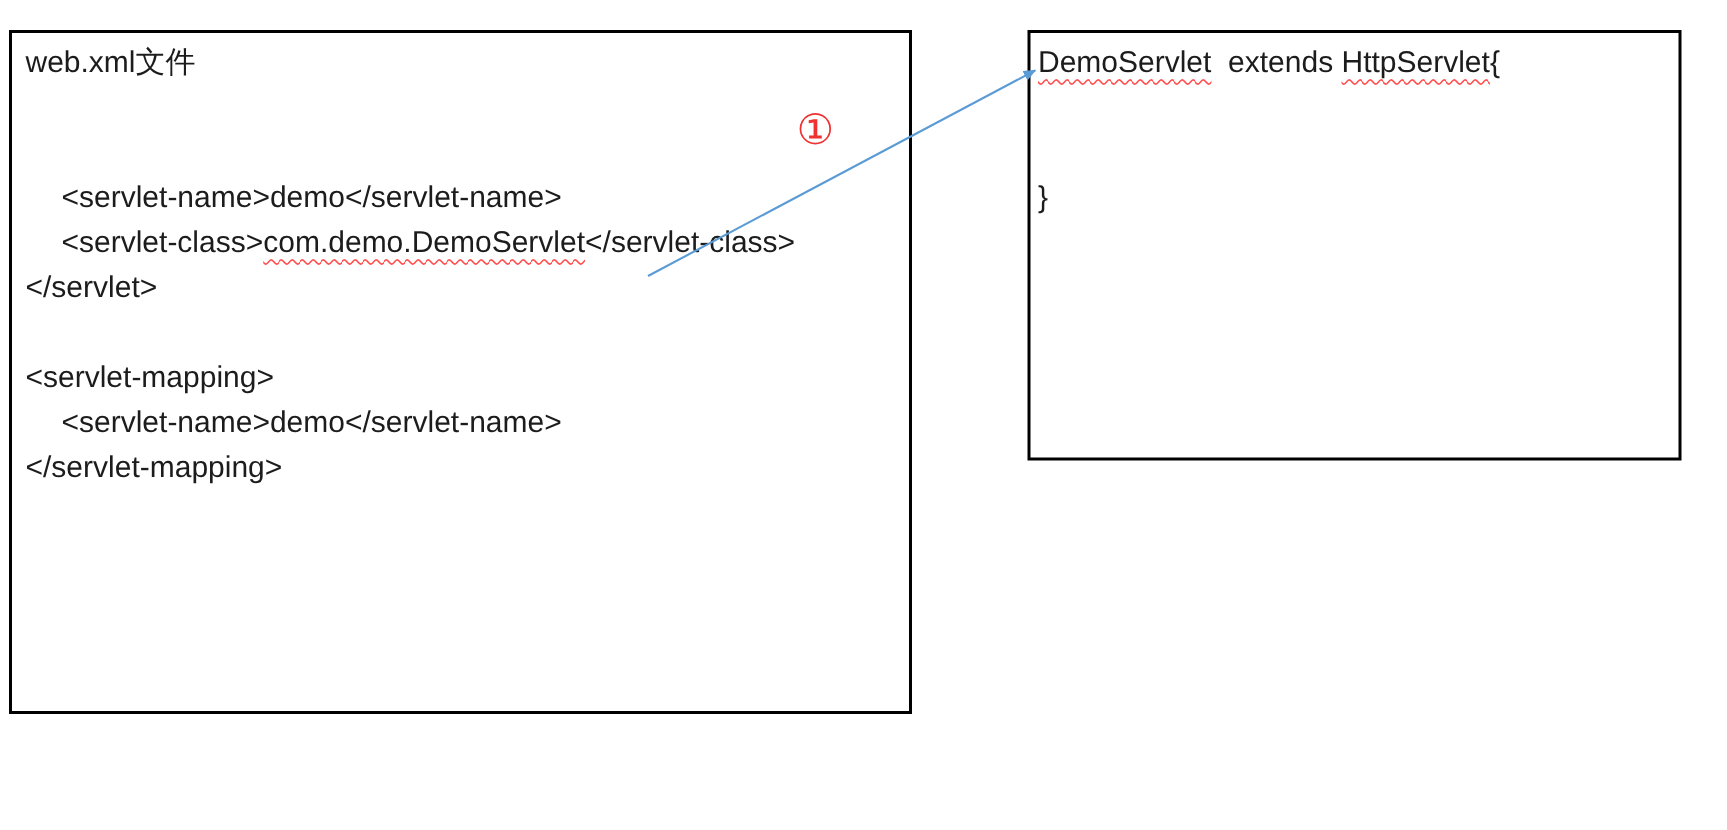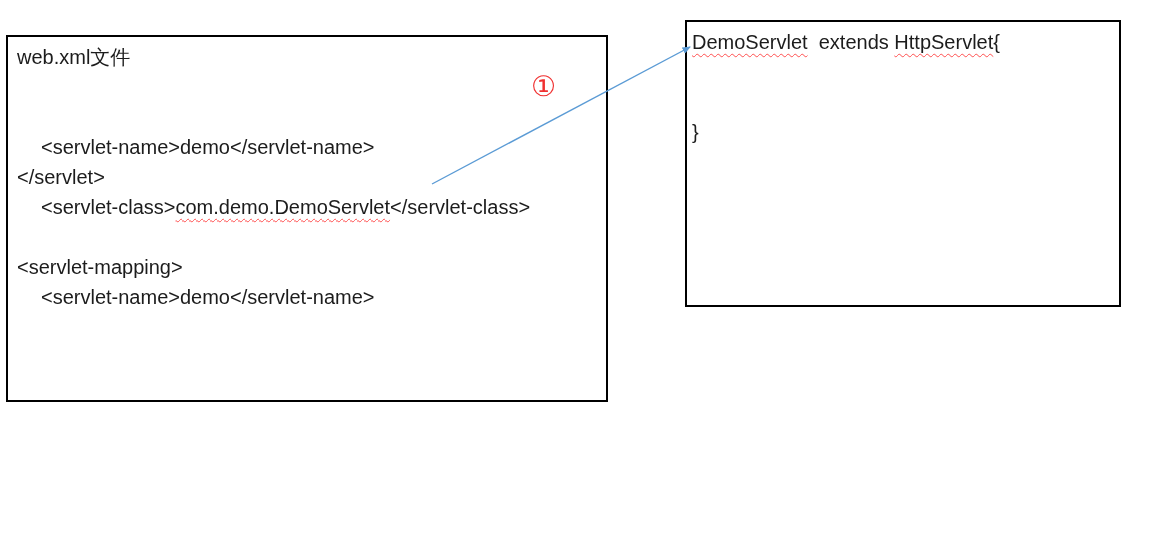--- a/index.html
+++ b/index.html
@@ -19,23 +19,23 @@
     position: absolute;
     border: 2px solid var(--border, #000000);
     background: #ffffff;
     box-sizing: border-box;
     color: var(--text, #1c1c1c);
     font-size: 20px;
     line-height: 30px;
   }
   #left-box {
     left: 6px;
-    top: 35px;
+    top: 20px;
     width: 602px;
-    height: 367px;
+    height: 456px;
     padding: 5px 6px 0 9px;
   }
   #right-box {
     left: 685px;
     top: 20px;
     width: 436px;
     height: 287px;
     padding: 5px 6px 15px 5px;
   }
   .code-line {
@@ -71,25 +71,26 @@
 </head>
 <body>
 
 <div id="canvas">
 
   <div id="left-box" class="box">
       <div class="code-line indent-0"><span class="seg">web.xml文件</span></div>
       <div class="code-line indent-0"></div>
       <div class="code-line indent-0"></div>
       <div class="code-line indent-1"><span class="seg">&lt;servlet-name&gt;demo&lt;/servlet-name&gt;</span></div>
+      <div class="code-line indent-1"><span class="seg">&lt;servlet-class&gt;</span><span class="seg squiggly">com.demo.DemoServlet</span><span class="seg">&lt;/servlet-class&gt;</span></div>
       <div class="code-line indent-0"><span class="seg">&lt;/servlet&gt;</span></div>
-      <div class="code-line indent-1"><span class="seg">&lt;servlet-class&gt;</span><span class="seg squiggly">com.demo.DemoServlet</span><span class="seg">&lt;/servlet-class&gt;</span></div>
       <div class="code-line indent-0"></div>
       <div class="code-line indent-0"><span class="seg">&lt;servlet-mapping&gt;</span></div>
       <div class="code-line indent-1"><span class="seg">&lt;servlet-name&gt;demo&lt;/servlet-name&gt;</span></div>
+      <div class="code-line indent-0"><span class="seg">&lt;/servlet-mapping&gt;</span></div>
     </div>
 
   <div id="right-box" class="box">
       <div class="code-line indent-0"><span class="seg squiggly">DemoServlet</span><span class="seg">  extends </span><span class="seg squiggly">HttpServlet</span><span class="seg">{</span></div>
       <div class="code-line indent-0"></div>
       <div class="code-line indent-0"></div>
       <div class="code-line indent-0"><span class="seg">}</span></div>
     </div>
 
   <div id="annotation-1">①</div>

